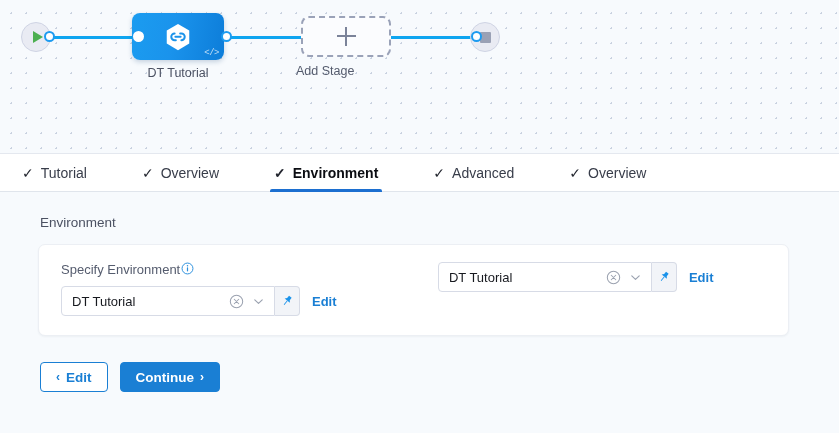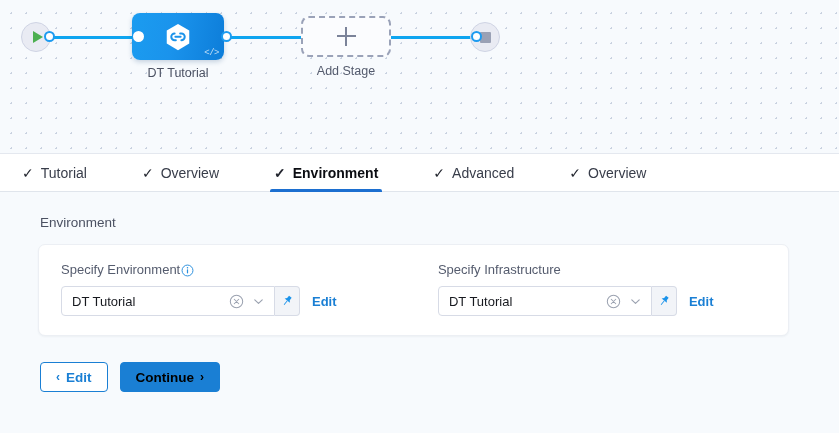--- a/index.html
+++ b/index.html
@@ -151,21 +151,21 @@
     background: #7b8399;
   }
   #add-plus::before { left: 8px; top: 0; width: 2.4px; height: 19px; }
   #add-plus::after  { top: 8px; left: 0; height: 2.4px; width: 19px; }
 
   #add-label {
     position: absolute;
     left: 296px;
     top: 64px;
     width: 100px;
-    text-align: center;
+    text-align: left;
     font-size: 12.5px;
     color: #545b6d;
   }
 
   
   #tabbar {
     position: relative;
     height: 39px;
     background: #ffffff;
     border-top: 1px solid #e4e8ef;
@@ -233,21 +233,21 @@
     padding-left: 22px;
   }
   #group-environment { width: 365px; }
   #group-infrastructure { width: 360px; }
 
   .field-label {
     font-size: 13px;
     color: #555c6e;
     margin-bottom: 9px;
     display: flex;
-    align-items: flex-end;
+    align-items: flex-start;
     gap: 1px;
     height: 15px;
   }
   .info-icon {
     display: inline-flex;
     width: 13px;
     height: 13px;
     cursor: pointer;
   }
 
@@ -328,21 +328,21 @@
     user-select: none;
   }
   #btn-back {
     background: #ffffff;
     border: 1px solid #1a7fd4;
     color: #1a7fd4;
   }
   #btn-continue {
     background: #1a7fd4;
     border: 1px solid #1a7fd4;
-    color: #000000;
+    color: #ffffff;
   }
   .caret { font-size: 12px; font-weight: 700; line-height: 1; }
 </style>
 </head>
 <body>
 
 <div id="canvas">
 
   <div class="edge" id="edge-start-stage"></div>
   <div class="edge" id="edge-stage-add"></div>
@@ -440,23 +440,20 @@
                 <rect x="7.55" y="7.5" width="0.95" height="6" fill="#1b93ea"></rect>
               </g>
             </svg>
           </div>
         </div>
         <span class="edit-link">Edit</span>
       </div>
     </div>
 
     <div class="field-group" id="group-infrastructure">
-      <div class="field-label">
-        <span>Specify Infrastructure</span>
-      </div>
       <div class="field-row">
         <div class="input-shell">
           <div class="text-input" title="Select Infrastructure">
             <span class="input-value">DT Tutorial</span>
             <span class="clear-btn">
               <svg viewBox="0 0 16 16" width="15" height="15">
                 <circle cx="8" cy="8" r="6.6" fill="none" stroke="#9ba2b0" stroke-width="1.1"></circle>
                 <path d="M5.6 5.6 L10.4 10.4 M10.4 5.6 L5.6 10.4" stroke="#9ba2b0" stroke-width="1.1" stroke-linecap="round"></path>
               </svg>
             </span>

